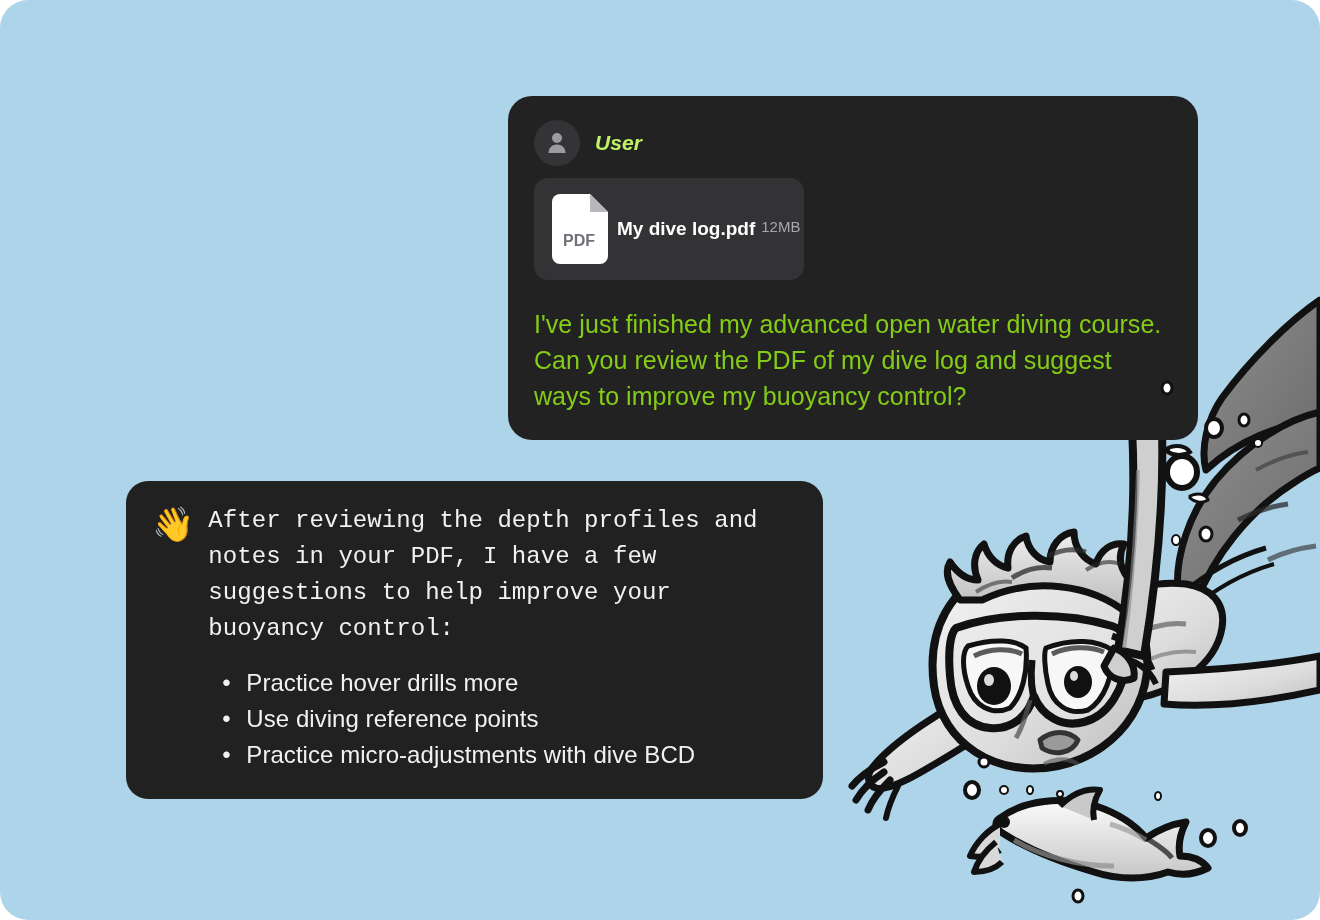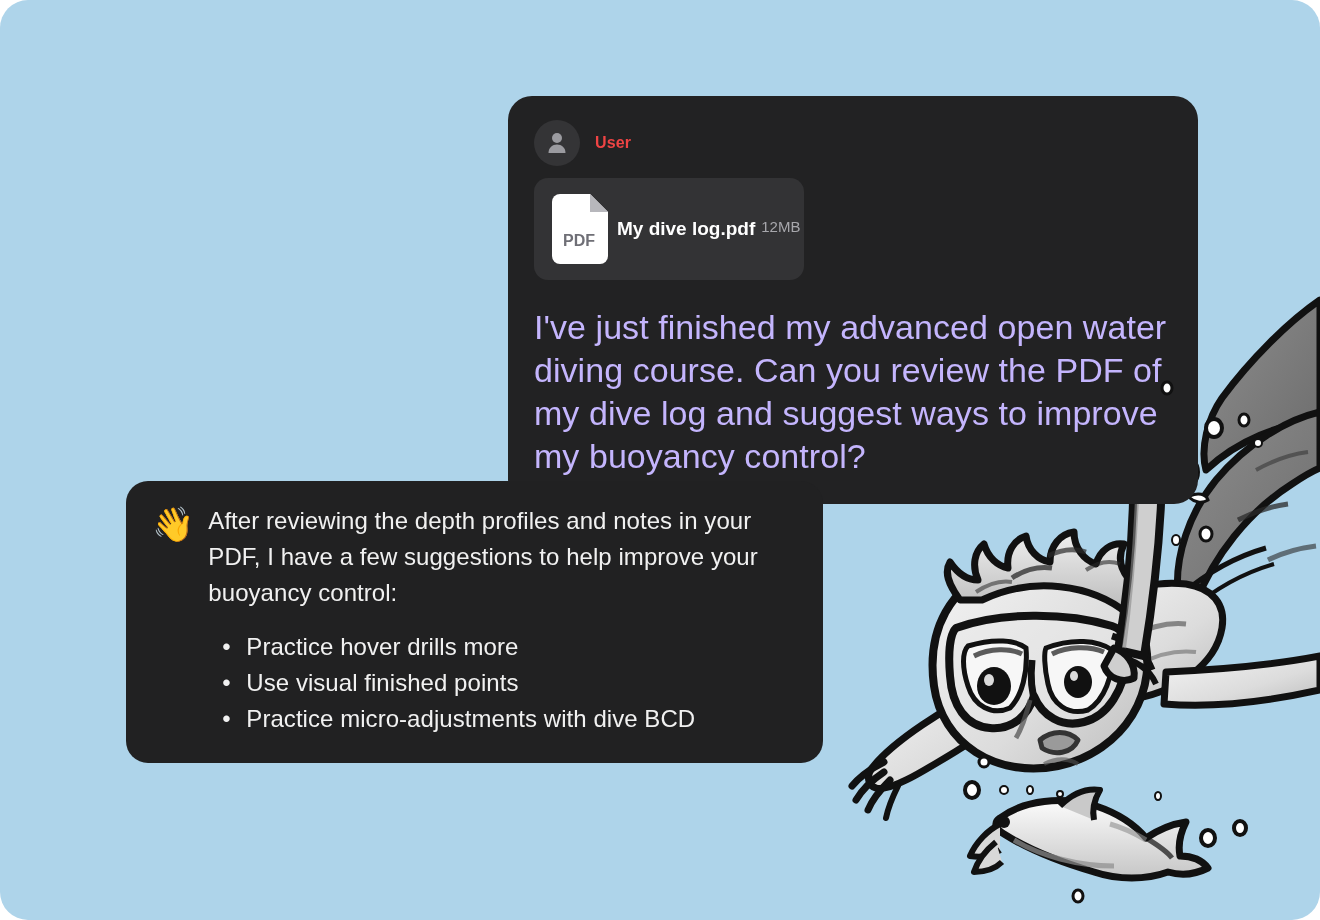--- a/index.html
+++ b/index.html
@@ -57,24 +57,25 @@
     background: #343436;
     display: flex;
     align-items: center;
     justify-content: center;
     flex: none;
   }
 
   .avatar svg { display: block; }
 
   .user-name {
-    font-size: 16px;
+    font-size: 21px;
     font-weight: bold;
-    color: #ef4444;
+    color: #bef264;
     letter-spacing: 0.1px;
+    font-style: italic;
   }
 
   .attachment-card {
     display: flex;
     align-items: center;
     gap: 18px;
     width: 270px;
     padding: 16px 18px;
     background: #333335;
     border-radius: 14px;
@@ -92,23 +93,23 @@
     color: #ffffff;
     white-space: nowrap;
   }
 
   .attach-size {
     font-size: 15px;
     color: #a7a7ac;
   }
 
   .user-text {
-    font-size: 34px;
-    line-height: 43px;
-    color: #c4b5fd;
+    font-size: 25px;
+    line-height: 36px;
+    color: #84cc16;
     letter-spacing: 0.05px;
   }
 
   
   #assistant-bubble {
     position: absolute;
     left: 126px;
     top: 481px;
     width: 697px;
     padding: 22px 30px 26px 26px;
@@ -126,20 +127,21 @@
     margin-top: 2px;
   }
 
   .assistant-body { flex: 1; min-width: 0; }
 
   .assistant-intro {
     font-size: 24px;
     line-height: 36px;
     color: #f1f1f1;
     letter-spacing: 0.05px;
+    font-family: Liberation Mono, monospace;
   }
 
   .suggestion-list {
     list-style: none;
     margin-top: 18px;
   }
 
   .suggestion-list li {
     position: relative;
     font-size: 24px;
@@ -355,20 +357,20 @@
     <div class="user-text">I've just finished my advanced open water diving course. Can you review the PDF of my dive log and suggest ways to improve my buoyancy control?</div>
   </div>
 
   <div id="assistant-bubble">
     <div class="assistant-row">
       <span class="wave-emoji">👋</span>
       <div class="assistant-body">
         <div class="assistant-intro">After reviewing the depth profiles and notes in your PDF, I have a few suggestions to help improve your buoyancy control:</div>
         <ul class="suggestion-list">
           <li>Practice hover drills more</li>
-          <li>Use visual finished points</li>
+          <li>Use diving reference points</li>
           <li>Practice micro-adjustments with dive BCD</li>
         </ul>
       </div>
     </div>
   </div>
 
 </div>
 
 </body></html>

